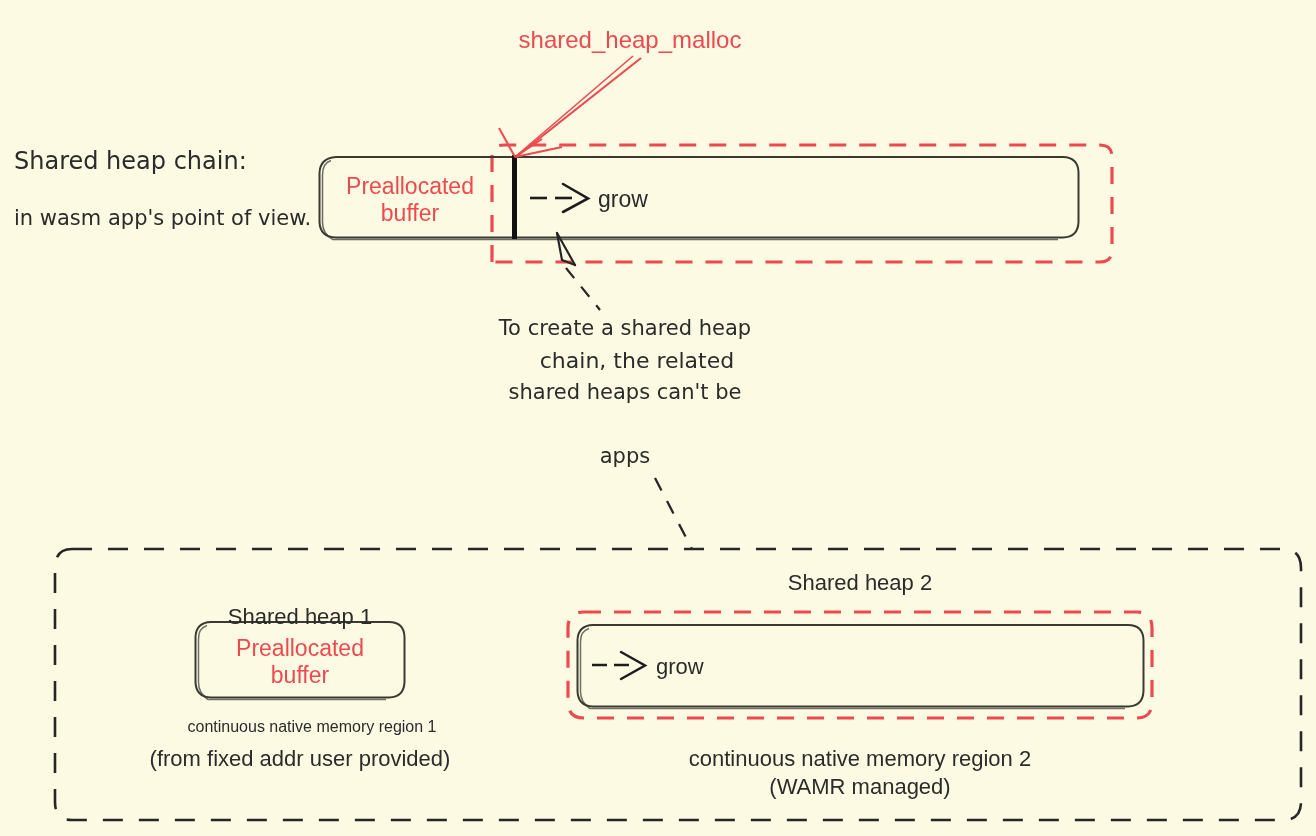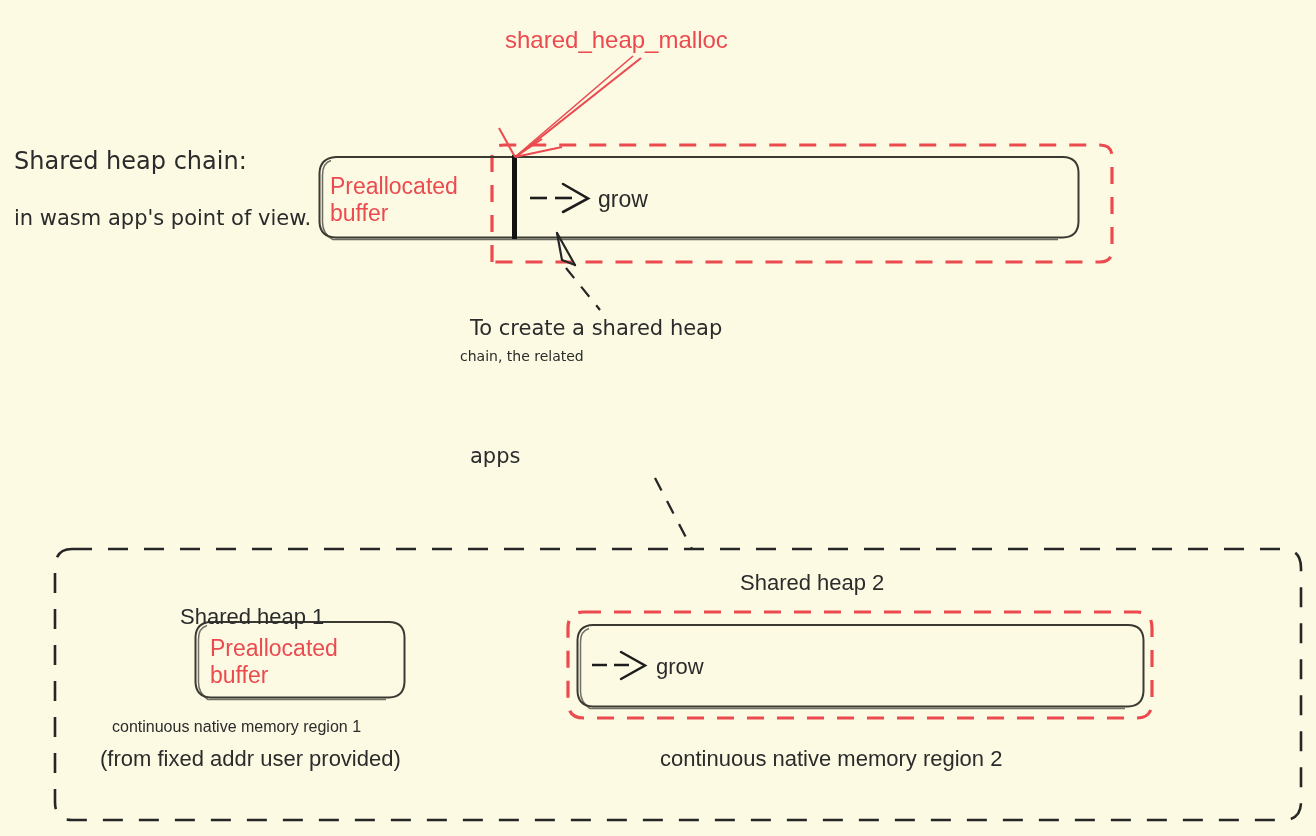--- a/index.html
+++ b/index.html
@@ -29,21 +29,21 @@
   }
   .txt {
     position: absolute;
     white-space: pre;
     color: #2b2b2b;
     line-height: 1.30;
   }
   .font-round { font-family: "DejaVu Sans", sans-serif; }
   .font-plain { font-family: "Liberation Sans", sans-serif; }
   .red { color: #eb4a4f; }
-  .c { }
+  .c { text-align: center; }
   .l { text-align: left; }
 </style>
 </head>
 <body>
 
 <div id="stage">
 
   <svg class="layer" viewBox="0 0 1316 836">
 
     <g>
@@ -117,30 +117,32 @@
 
   <div class="txt font-round l" style="left:14px; top:146px; width:310px; font-size:24px;">Shared heap chain:</div>
   <div class="txt font-round l" style="left:14px; top:205px; width:310px; font-size:21px;">in wasm app's point of view.</div>
 
   <div class="txt font-plain red c" style="left:330px; top:172px; width:160px; font-size:23px;">Preallocated</div>
   <div class="txt font-plain red c" style="left:330px; top:199px; width:160px; font-size:23px;">buffer</div>
 
   <div class="txt font-plain l" style="left:598px; top:185px; width:120px; font-size:23px;">grow</div>
 
   <div class="txt font-round c" style="left:470px; top:315px; width:310px; font-size:21px;">To create a shared heap</div>
-  <div class="txt font-round c" style="left:460px; top:347px; width:310px; font-size:14px;">chain, the related</div>
+  <div class="txt font-round c" style="left:482px; top:347px; width:310px; font-size:22px;">chain, the related</div>
+  <div class="txt font-round c" style="left:470px; top:379px; width:310px; font-size:21px;">shared heaps can't be</div>
   <div class="txt font-round c" style="left:470px; top:443px; width:310px; font-size:21px;">apps</div>
 
   <div class="txt font-plain c" style="left:180px; top:569px; width:240px; font-size:22px;margin-top:34px;">Shared heap 1</div>
 
   <div class="txt font-plain red c" style="left:210px; top:634px; width:180px; font-size:23px;">Preallocated</div>
   <div class="txt font-plain red c" style="left:210px; top:661px; width:180px; font-size:23px;">buffer</div>
 
   <div class="txt font-plain c" style="left:112px; top:717px; width:400px; font-size:16px;">continuous native memory region 1</div>
   <div class="txt font-plain c" style="left:100px; top:745px; width:400px; font-size:22px;">(from fixed addr user provided)</div>
 
   <div class="txt font-plain c" style="left:740px; top:569px; width:240px; font-size:22px;">Shared heap 2</div>
 
   <div class="txt font-plain l" style="left:656px; top:653px; width:120px; font-size:22px;">grow</div>
 
   <div class="txt font-plain c" style="left:660px; top:745px; width:400px; font-size:22px;">continuous native memory region 2</div>
+  <div class="txt font-plain c" style="left:660px; top:773px; width:400px; font-size:22px;">(WAMR managed)</div>
 
 </div>
 
 </body></html>

